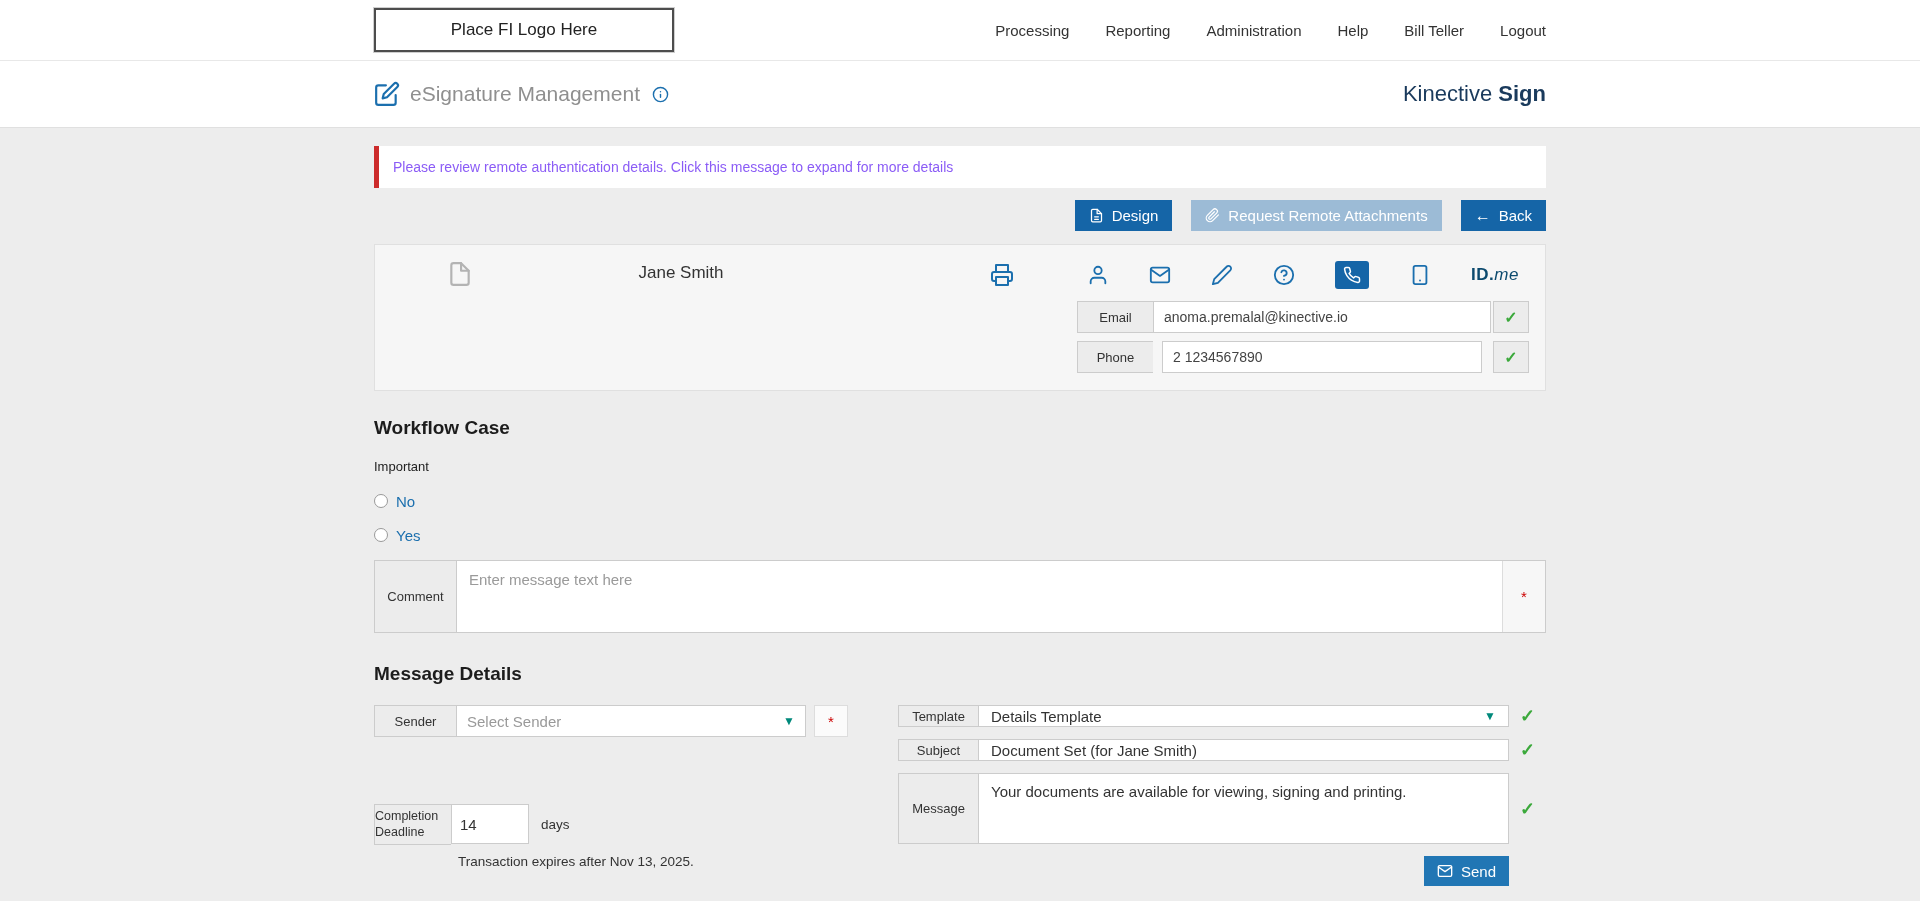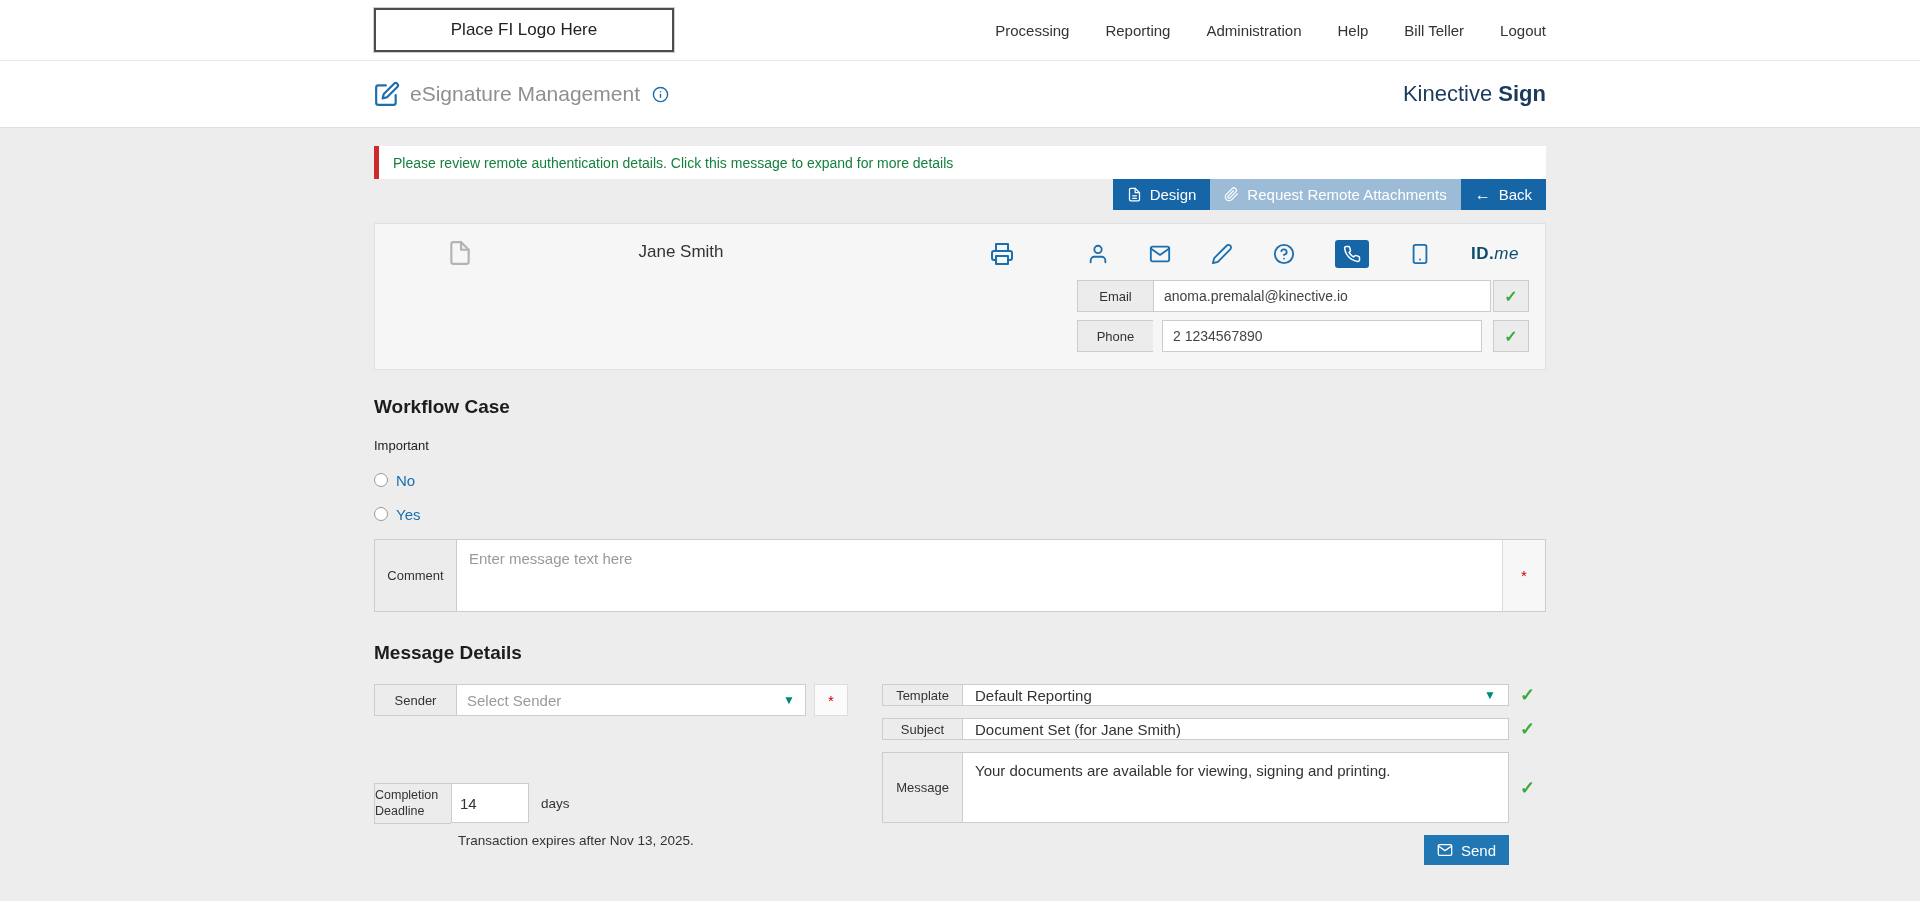--- a/index.html
+++ b/index.html
@@ -40,26 +40,26 @@
   .ph-icon{color:var(--accent-blue);display:inline-flex;}
   .ph-title{font-size:21px;font-weight:400;color:#8f8f8f;margin:0;}
   .info-icon{color:var(--accent-blue);display:inline-flex;margin-left:2px;}
   .brand{font-size:22px;color:var(--brand-navy);}
   .brand b{font-weight:700;}
 
   
   main{background:#ededed;height:773px;overflow:hidden;padding-top:18px;}
 
   .alert{
-    height:33px;background:#fff;border-left:5px solid var(--alert-red);
+    height:42px;background:#fff;border-left:5px solid var(--alert-red);
     display:flex;align-items:center;padding-left:14px;
-    font-size:14px;color:#15803d;text-align:center;
-  }
-
-  .toolbar{display:flex;justify-content:flex-end;gap:0;}
+    font-size:14px;color:#8b5cf6;text-align:center;
+  }
+
+  .toolbar{margin-top:12px;display:flex;justify-content:flex-end;gap:19px;}
   .btn{
     height:31px;border:none;padding:0 14px;display:inline-flex;align-items:center;gap:8px;
     background:var(--primary);color:#fff;font-size:15px;font-family:inherit;
   }
   .btn-muted{background:var(--muted-button);}
   .btn .glyph{font-size:16px;line-height:1;}
 
   
   .recipient-card{
     margin-top:13px;height:147px;background:#f6f6f6;border:1px solid #e0e0e0;position:relative;
@@ -105,21 +105,21 @@
   .comment-input{flex:1;border:none;resize:none;outline:none;padding:10px 12px;font-size:15px;color:#333;font-family:inherit;}
   .comment-input::placeholder{color:#9a9a9a;}
   .comment-required{
     width:43px;border-left:1px solid #ddd;background:#f7f7f7;
     display:flex;align-items:center;justify-content:center;color:var(--required-red);font-size:15px;
   }
 
   
   .md-grid{margin-top:20px;display:flex;gap:34px;align-items:flex-start;}
   .md-left{width:474px;flex:none;}
-  .md-right{flex:1;}
+  .md-right{flex:1;margin-left:16px;}
 
   .sender-row{display:flex;height:32px;align-items:stretch;}
   .box-label{
     width:82px;background:#ececec;border:1px solid #ccc;border-right:none;
     display:flex;align-items:center;justify-content:center;font-size:13px;color:#333;flex:none;
   }
   .select{
     width:350px;border:1px solid #ccc;background:#fff;display:flex;align-items:center;
     justify-content:space-between;padding:0 10px;font-size:15px;
   }
@@ -354,21 +354,21 @@
           <input class="cd-input" type="text" data-interactable="true" value="14" style="">
           <span class="days-label" data-interactable="false">days</span>
         </div>
         <div class="expiry-note" data-interactable="false">Transaction expires after Nov 13, 2025.</div>
       </div>
 
       <div class="md-right" data-interactable="false">
         <div class="mrow" data-interactable="false">
           <div class="mrow-label" data-interactable="false">Template</div>
           <div class="mrow-input" data-interactable="true">
-            <span class="value" data-interactable="false">Default Reporting</span>
+            <span class="value" data-interactable="false">Details Template</span>
             <span class="caret" data-interactable="false">▼</span>
           </div>
           <div class="mrow-check" data-interactable="false">✓</div>
         </div>
 
         <div class="mrow" data-interactable="false">
           <div class="mrow-label" data-interactable="false">Subject</div>
           <div class="mrow-input" data-interactable="true">
             <span class="value" data-interactable="false">Document Set (for Jane Smith)</span>
           </div>

